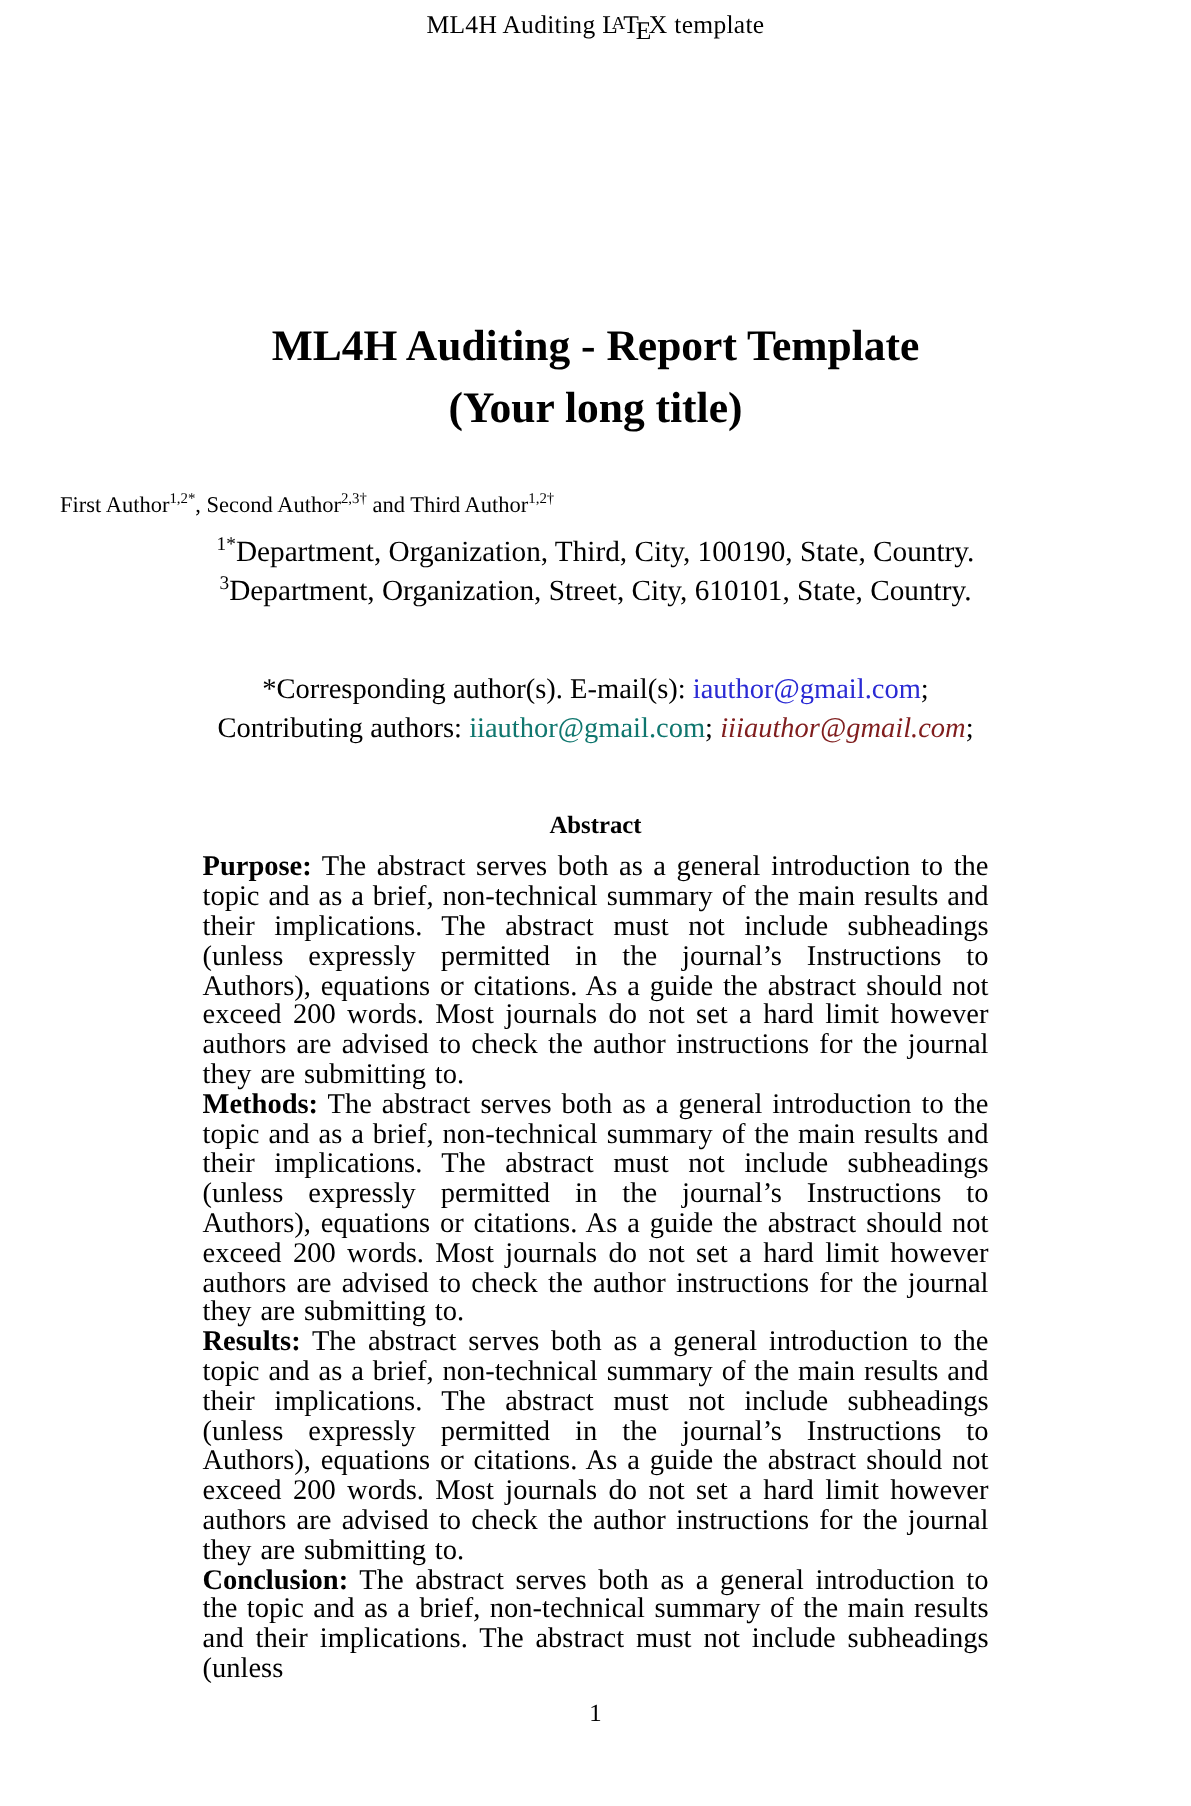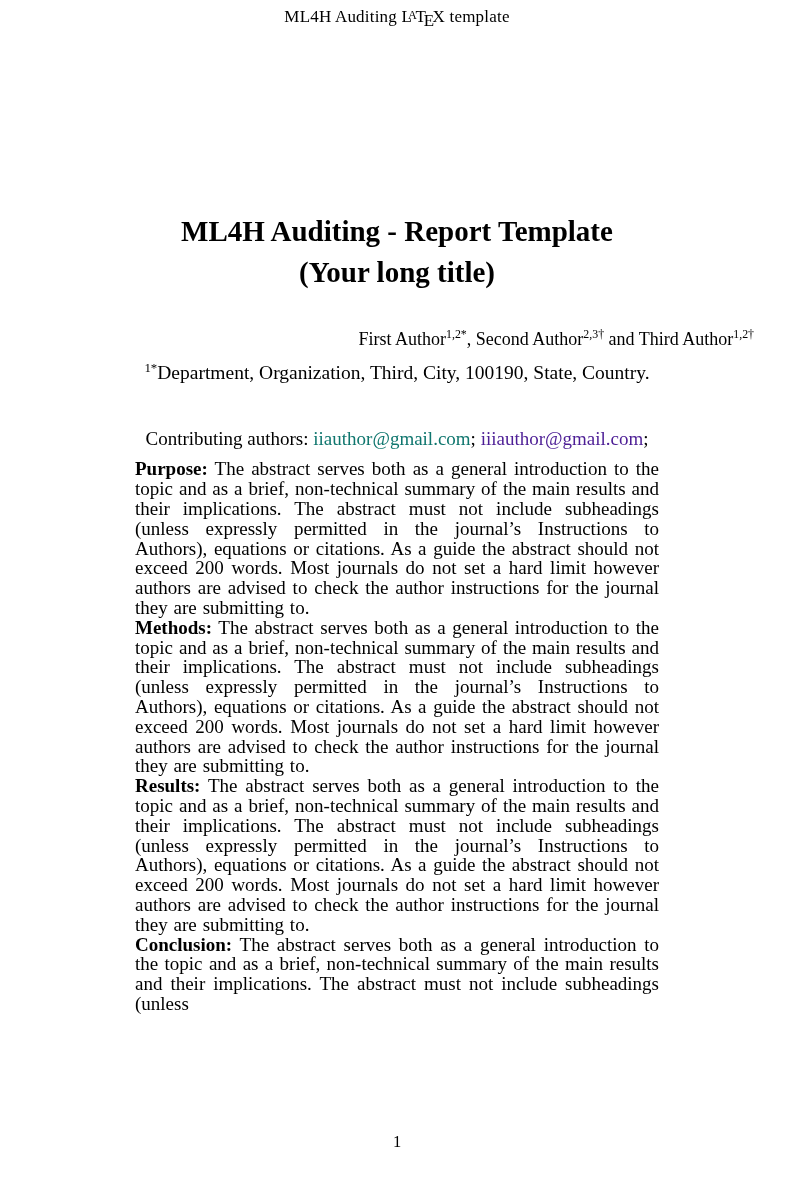--- a/index.html
+++ b/index.html
@@ -38,22 +38,22 @@
   }
   .title-block {
     margin: 180px 40px 0 40px;
     text-align: center;
     font-size: 29px;
     line-height: 1.42;
     font-weight: bold;
   }
   .authors-line {
     margin: 36px 40px 0 40px;
-    text-align: right;
-    font-size: 18px;
+    text-align: left;
+    font-size: 15px;
   }
   sup {
     font-size: 0.66em;
     line-height: 0;
   }
   .affiliations {
     margin: 10px 56px 0 56px;
     text-align: center;
     font-size: 19.5px;
     line-height: 25.5px;
@@ -111,26 +111,29 @@
     <span>ML4H Auditing - Report Template</span><br>
     <span>(Your long title)</span>
   </div>
 
   <div class="authors-line">
     <span>First Author</span><sup>1,2*</sup><span>, Second Author</span><sup>2,3†</sup><span> and Third Author</span><sup>1,2†</sup>
   </div>
 
   <div class="affiliations">
     <div><sup>1*</sup><span>Department, Organization, Third, City, 100190, State, Country.</span></div>
+    <div><sup>3</sup><span>Department, Organization, Street, City, 610101, State, Country.</span></div>
   </div>
 
   <div class="contact-block">
-    <div><span>Contributing authors: </span><a class="email" style="color: #0f766e;">iiauthor@gmail.com</a><span>; </span><a class="email" style="color: #4c1d95;">iiiauthor@gmail.com</a><span>;</span></div>
+    <div><span>*Corresponding author(s). E-mail(s): </span><a class="email" style="color: rgb(42, 42, 212);">iauthor@gmail.com</a><span>;</span></div>
+    <div><span>Contributing authors: </span><a class="email" style="color: #0f766e;">iiauthor@gmail.com</a><span>; </span><a class="email" style="color: #7f1d1d; font-style: italic;">iiiauthor@gmail.com</a><span>;</span></div>
   </div>
 
+  <div class="abstract-heading">Abstract</div>
 
   <div class="abstract-body">
     <p class="abs-seg"><span class="abs-label">Purpose:</span> <span>The abstract serves both as a general introduction to the topic and as a brief, non-technical summary of the main results and their implications. The abstract must not include subheadings (unless expressly permitted in the journal’s Instructions to Authors), equations or citations. As a guide the abstract should not exceed 200 words. Most journals do not set a hard limit however authors are advised to check the author instructions for the journal they are submitting to.</span></p>
     <p class="abs-seg"><span class="abs-label">Methods:</span> <span>The abstract serves both as a general introduction to the topic and as a brief, non-technical summary of the main results and their implications. The abstract must not include subheadings (unless expressly permitted in the journal’s Instructions to Authors), equations or citations. As a guide the abstract should not exceed 200 words. Most journals do not set a hard limit however authors are advised to check the author instructions for the journal they are submitting to.</span></p>
     <p class="abs-seg"><span class="abs-label">Results:</span> <span>The abstract serves both as a general introduction to the topic and as a brief, non-technical summary of the main results and their implications. The abstract must not include subheadings (unless expressly permitted in the journal’s Instructions to Authors), equations or citations. As a guide the abstract should not exceed 200 words. Most journals do not set a hard limit however authors are advised to check the author instructions for the journal they are submitting to.</span></p>
     <p class="abs-seg"><span class="abs-label">Conclusion:</span> <span>The abstract serves both as a general introduction to the topic and as a brief, non-technical summary of the main results and their implications. The abstract must not include subheadings (unless</span></p>
   </div>
 
   <div class="page-number">1</div>
 

